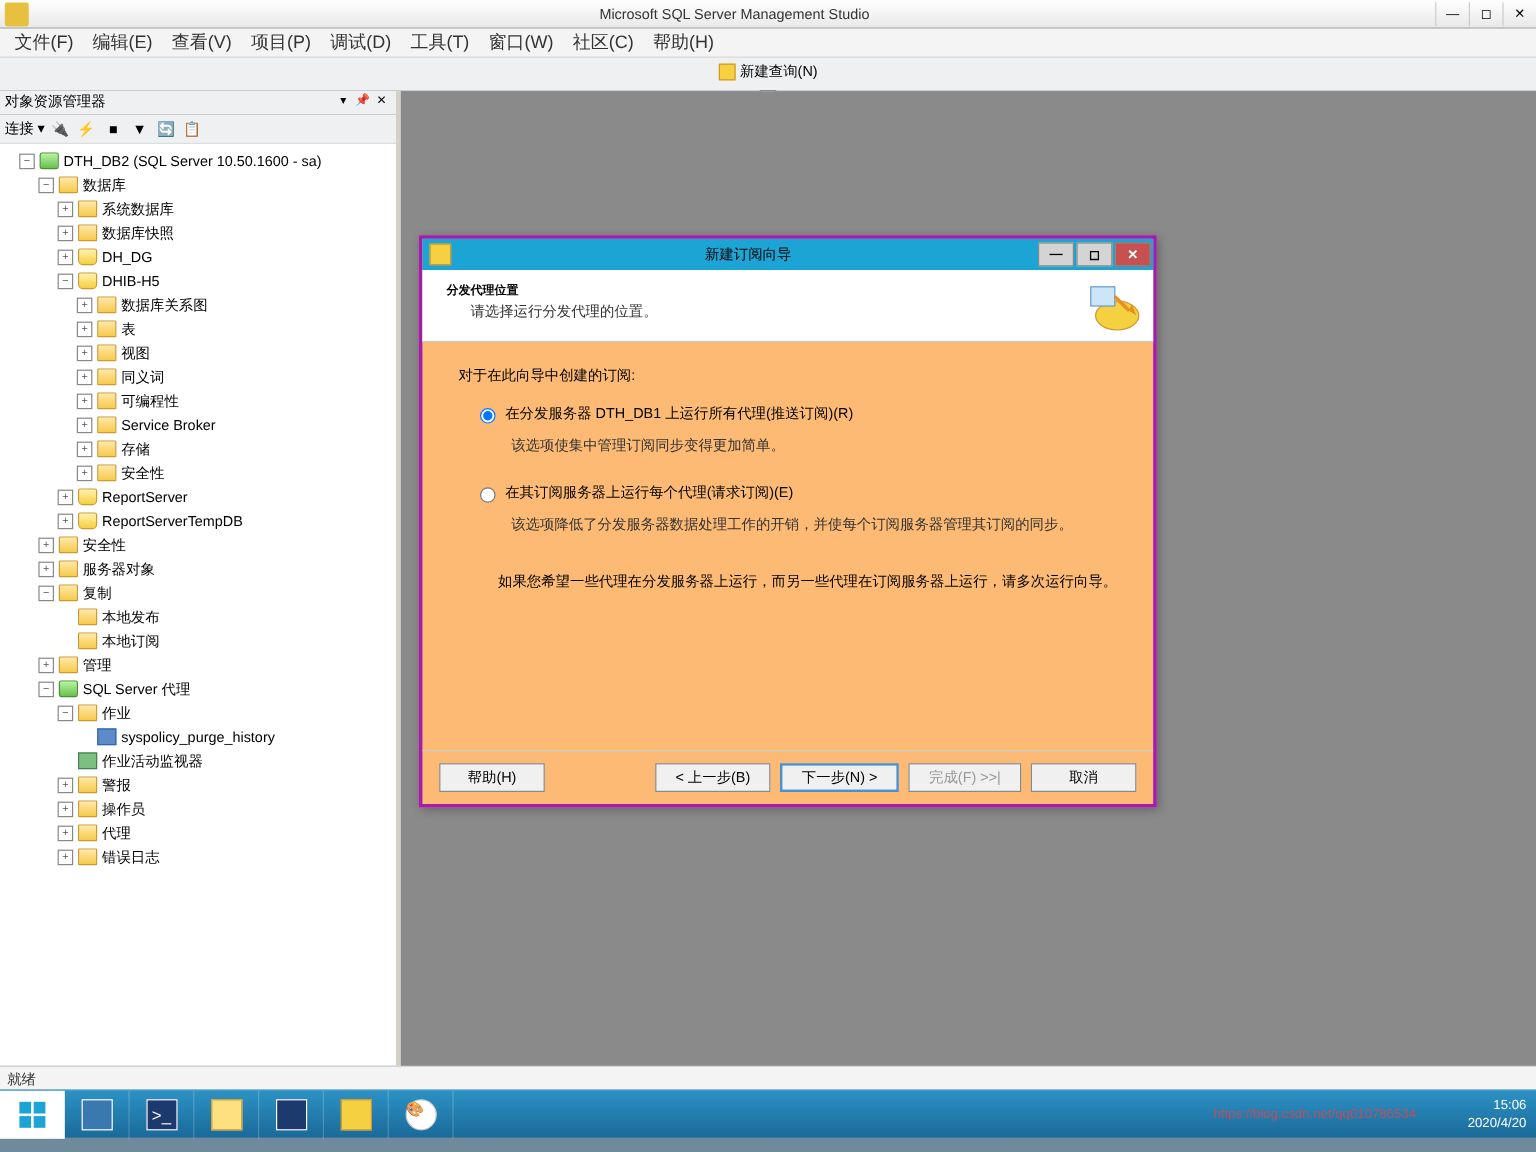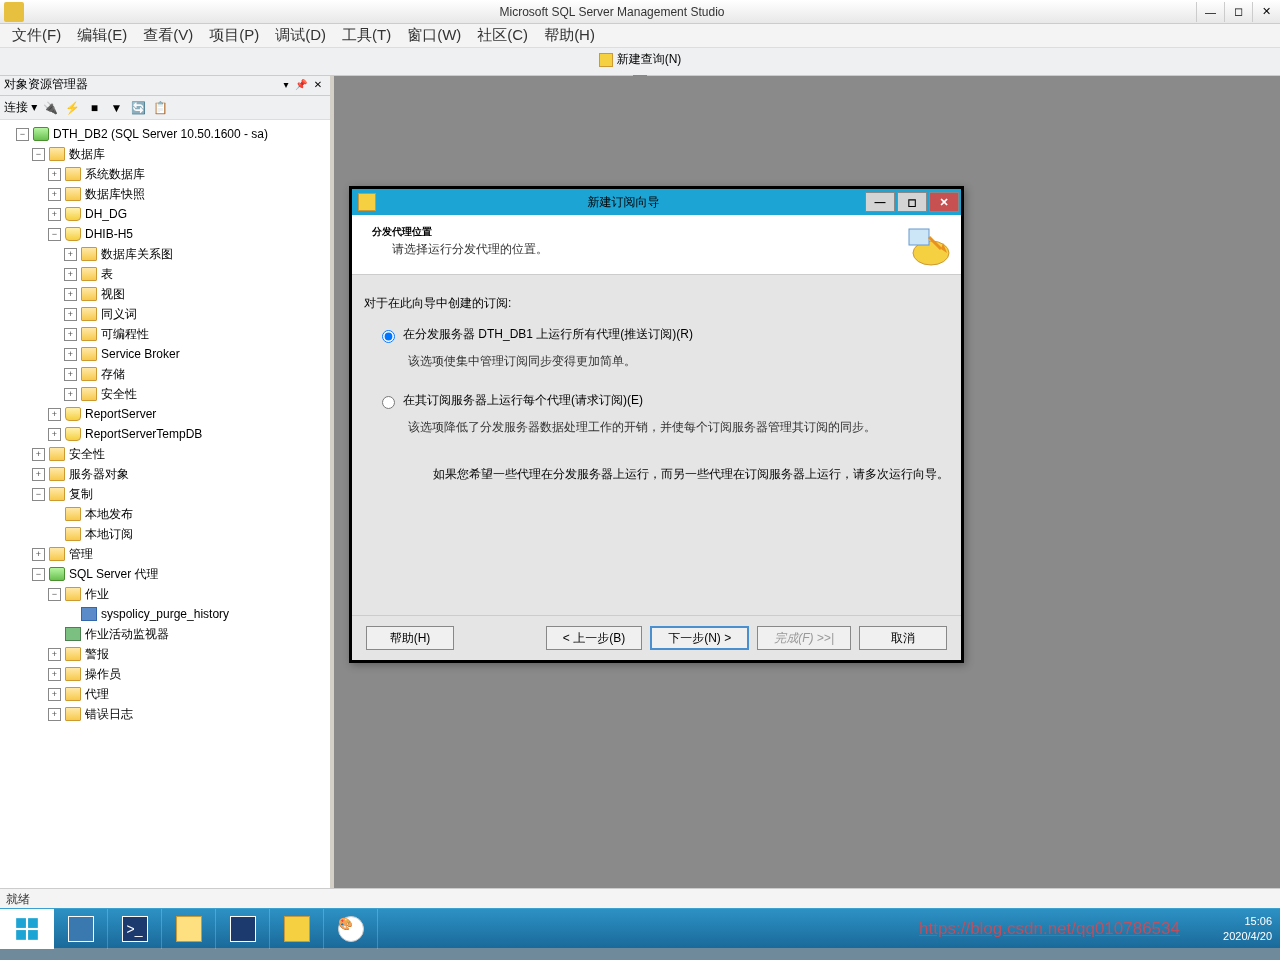--- a/index.html
+++ b/index.html
@@ -40,53 +40,53 @@
 .folder { background: linear-gradient(#ffe9a8, #f7ca4d); border: 1px solid #cc9933; border-radius: 1px; }
 .db-icon { background: linear-gradient(#fff2b0, #f5d040); border: 1px solid #cc9933; border-radius: 2px 2px 4px 4px; }
 .server-icon { background: linear-gradient(#b5f5a0, #6ac050); border: 1px solid #4a9030; border-radius: 2px; }
 .job-icon { background: #5b8cc9; border: 1px solid #3366aa; }
 .monitor-icon { background: #7bc080; border: 1px solid #4a8050; }
 
 
 .content { flex: 1; background: #8a8a8a; position: relative; }
 
 
-.dialog { position: absolute; left: 15px; top: 110px; width: 615px; background: #e5e5e5; border: 3px solid #000000; box-shadow: 2px 2px 8px rgba(0,0,0,0.3); }
+.dialog { position: absolute; left: 15px; top: 120px; width: 615px; background: #fdba74; border: 3px solid #a21caf; box-shadow: 2px 2px 8px rgba(0,0,0,0.3); }
 .dialog-title { height: 26px; background: #1ca4d4; display: flex; align-items: center; }
 .dialog-title .dicon { width: 18px; height: 18px; margin: 0 6px; background: #f5d040; border: 1px solid #cc9933; }
 .dialog-title .dtitle { flex: 1; text-align: center; font-size: 12px; color: #000; }
 .dialog-title .dbtns { display: flex; }
 .dialog-title .dbtn { width: 30px; height: 20px; background: #d4d4d4; border: 1px solid #888; margin-right: 2px; display: flex; align-items: center; justify-content: center; font-size: 11px; font-weight: bold; }
 .dialog-title .dbtn.close { background: #c75050; color: #fff; }
 .dialog-header { background: #fff; padding: 10px 20px; border-bottom: 1px solid #ccc; display: flex; position: relative; min-height: 60px; }
 .dialog-header .htext h3 { font-size: 10px; font-weight: bold; color: #000; }
 .dialog-header .htext p { font-size: 12px; color: #333; margin-top: 2px; margin-left: 20px; text-align: right; }
 .dialog-header .himg { position: absolute; right: 10px; top: 8px; width: 50px; height: 45px; }
-.dialog-body { padding: 20px 12px; font-size: 12px; color: #000; min-height: 340px; }
+.dialog-body { padding: 20px 30px; font-size: 12px; color: #000; min-height: 340px; }
 .dialog-body .intro { margin-bottom: 14px; }
 .dialog-body .opt { margin-left: 18px; margin-bottom: 10px; display: flex; align-items: flex-end; gap: 8px; }
 .dialog-body .opt input { margin-top: 2px; }
 .dialog-body .desc { margin-left: 44px; margin-bottom: 22px; color: #333; }
 .dialog-body .note { margin-top: 30px; text-align: right; }
 .dialog-footer { padding: 10px 14px; border-top: 1px solid #ccc; display: flex; gap: 8px; }
 .dialog-footer .spacer { flex: 1; }
 .dialog-footer button { height: 24px; padding: 0 16px; font-size: 12px; background: #f0f0f0; border: 1px solid #888; min-width: 88px; }
-.dialog-footer button:disabled { color: #999; font-style: italic; }
+.dialog-footer button:disabled { color: #999; }
 .dialog-footer button.primary { border: 2px solid #4a90d0; }
 
 
 .statusbar { height: 20px; background: #f4f4f4; border-top: 1px solid #ccc; font-size: 12px; padding: 2px 6px; color: #333; }
 
 
 .taskbar { height: 40px; background: linear-gradient(#2d91c4, #1a6a9a); display: flex; align-items: center; border-top: 1px solid #3aa0d0; position: relative; }
 .taskbar .tbitem { width: 54px; height: 40px; display: flex; align-items: center; justify-content: center; border-right: 1px solid rgba(255,255,255,0.2); }
 .taskbar .tbitem.start { background: #fff; }
 .taskbar .tbicon { width: 26px; height: 26px; }
 .taskbar .clock { position: absolute; right: 8px; color: #fff; font-size: 11px; text-align: right; line-height: 1.3; }
-.taskbar .watermark { position: absolute; right: 100px; color: rgba(255,60,60,0.7); font-size: 17px; text-decoration: underline; }
+.taskbar .watermark { position: absolute; right: 100px; color: rgba(255,60,60,0.7); font-size: 11px; }
 
 .indent1 { padding-left: 16px; }
 .indent2 { padding-left: 32px; }
 .indent3 { padding-left: 48px; }
 .indent4 { padding-left: 64px; }
 </style>
 </head>
 <body>
 
 <div class="titlebar">

